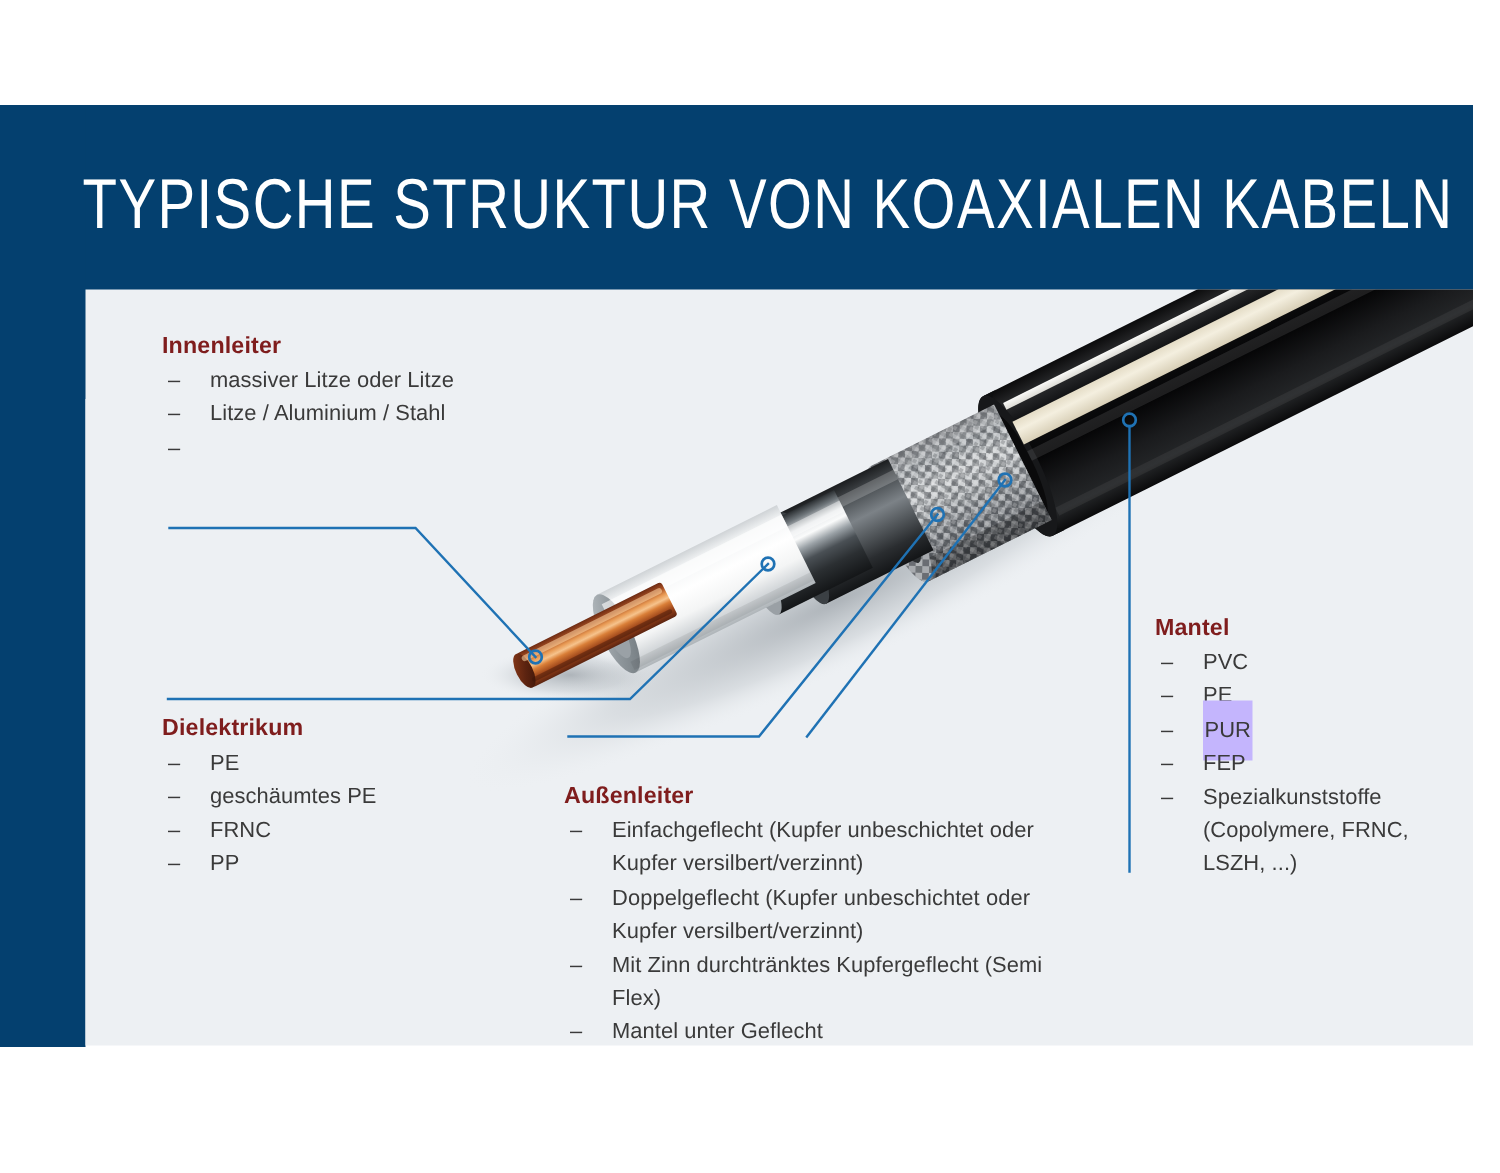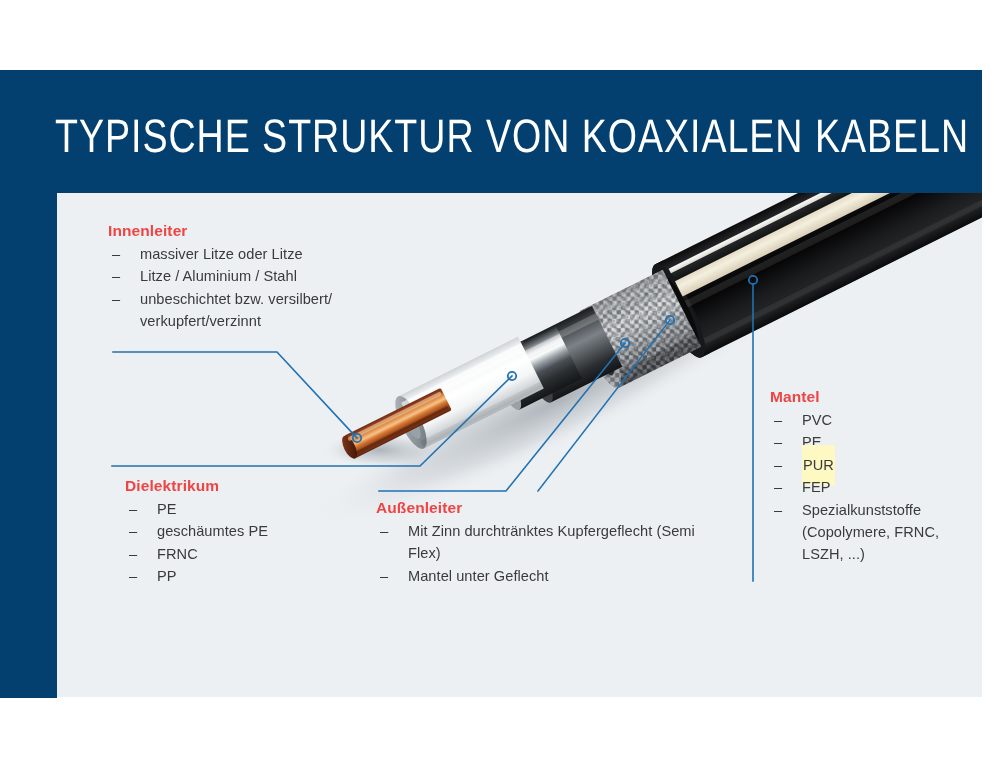--- a/index.html
+++ b/index.html
@@ -82,21 +82,21 @@
   
   .block {
     position: absolute;
     color: #3C3C3C;
   }
   .block h3 {
     margin: 0 0 2px 0;
     font-size: 15.5px;
     line-height: 21px;
     font-weight: bold;
-    color: #ef4444;
+    color: #7f1d1d;
     letter-spacing: 0.1px;
   }
   .block ul {
     margin: 0;
     padding: 0;
     list-style: none;
   }
   .block li {
     position: relative;
     padding-left: 32px;
@@ -106,29 +106,29 @@
     letter-spacing: 0.05px;
   }
   .block li .dash {
     position: absolute;
     left: 4px;
     top: 0;
     color: #3A3A3A;
   }
   .block li .txt { display: inline; }
   .hl {
-    background: #fef9c3;
+    background: #c4b5fd;
     padding: 12px 1px;
     margin-top: 31px;
   }
 
   #block-innenleiter { left: 108px; top: 220px; width: 330px; }
-  #block-dielektrikum { left: 108px; top: 475px; width: 280px; margin-left: 17px; }
-  #block-aussenleiter { left: 376px; top: 497px; width: 350px; }
-  #block-mantel { left: 770px; top: 386px; width: 200px; }
+  #block-dielektrikum { left: 108px; top: 475px; width: 280px; }
+  #block-aussenleiter { left: 376px; top: 520px; width: 350px; }
+  #block-mantel { left: 770px; top: 408px; width: 200px; }
 
   .leader-svg {
     position: absolute;
     left: 0;
     top: 0;
     width: 1000px;
     height: 782px;
     pointer-events: none;
   }
 </style>
@@ -330,39 +330,39 @@
       <path d="M753 284 L753 581"></path>
       <circle cx="753" cy="280" r="4.2" fill="none" stroke="#1F72B4" stroke-width="1.8"></circle>
     </g>
   </svg>
 
   <div class="block" id="block-innenleiter">
     <h3>Innenleiter</h3>
     <ul>
       <li><span class="dash">–</span><span class="txt">massiver Litze oder Litze</span></li>
       <li><span class="dash">–</span><span class="txt">Litze / Aluminium / Stahl</span></li>
-      <li><span class="dash">–</span><span class="txt">unbeschichtet bzw. versilbert/ verkupfert/verzinnt</span></li>
+      <li><span class="dash">–</span></li>
     </ul>
   </div>
 
   <div class="block" id="block-dielektrikum">
     <h3>Dielektrikum</h3>
     <ul>
       <li><span class="dash">–</span><span class="txt">PE</span></li>
       <li><span class="dash">–</span><span class="txt">geschäumtes PE</span></li>
       <li><span class="dash">–</span><span class="txt">FRNC</span></li>
       <li><span class="dash">–</span><span class="txt">PP</span></li>
     </ul>
   </div>
 
   <div class="block" id="block-aussenleiter">
     <h3>Außenleiter</h3>
     <ul>
-      <li><span class="dash">–</span></li>
-      <li><span class="dash">–</span></li>
+      <li><span class="dash">–</span><span class="txt">Einfachgeflecht (Kupfer unbeschichtet oder Kupfer versilbert/verzinnt)</span></li>
+      <li><span class="dash">–</span><span class="txt">Doppelgeflecht (Kupfer unbeschichtet oder Kupfer versilbert/verzinnt)</span></li>
       <li><span class="dash">–</span><span class="txt">Mit Zinn durchtränktes Kupfergeflecht (Semi Flex)</span></li>
       <li><span class="dash">–</span><span class="txt">Mantel unter Geflecht</span></li>
     </ul>
   </div>
 
   <div class="block" id="block-mantel">
     <h3>Mantel</h3>
     <ul>
       <li><span class="dash">–</span><span class="txt">PVC</span></li>
       <li><span class="dash">–</span><span class="txt">PE</span></li>

